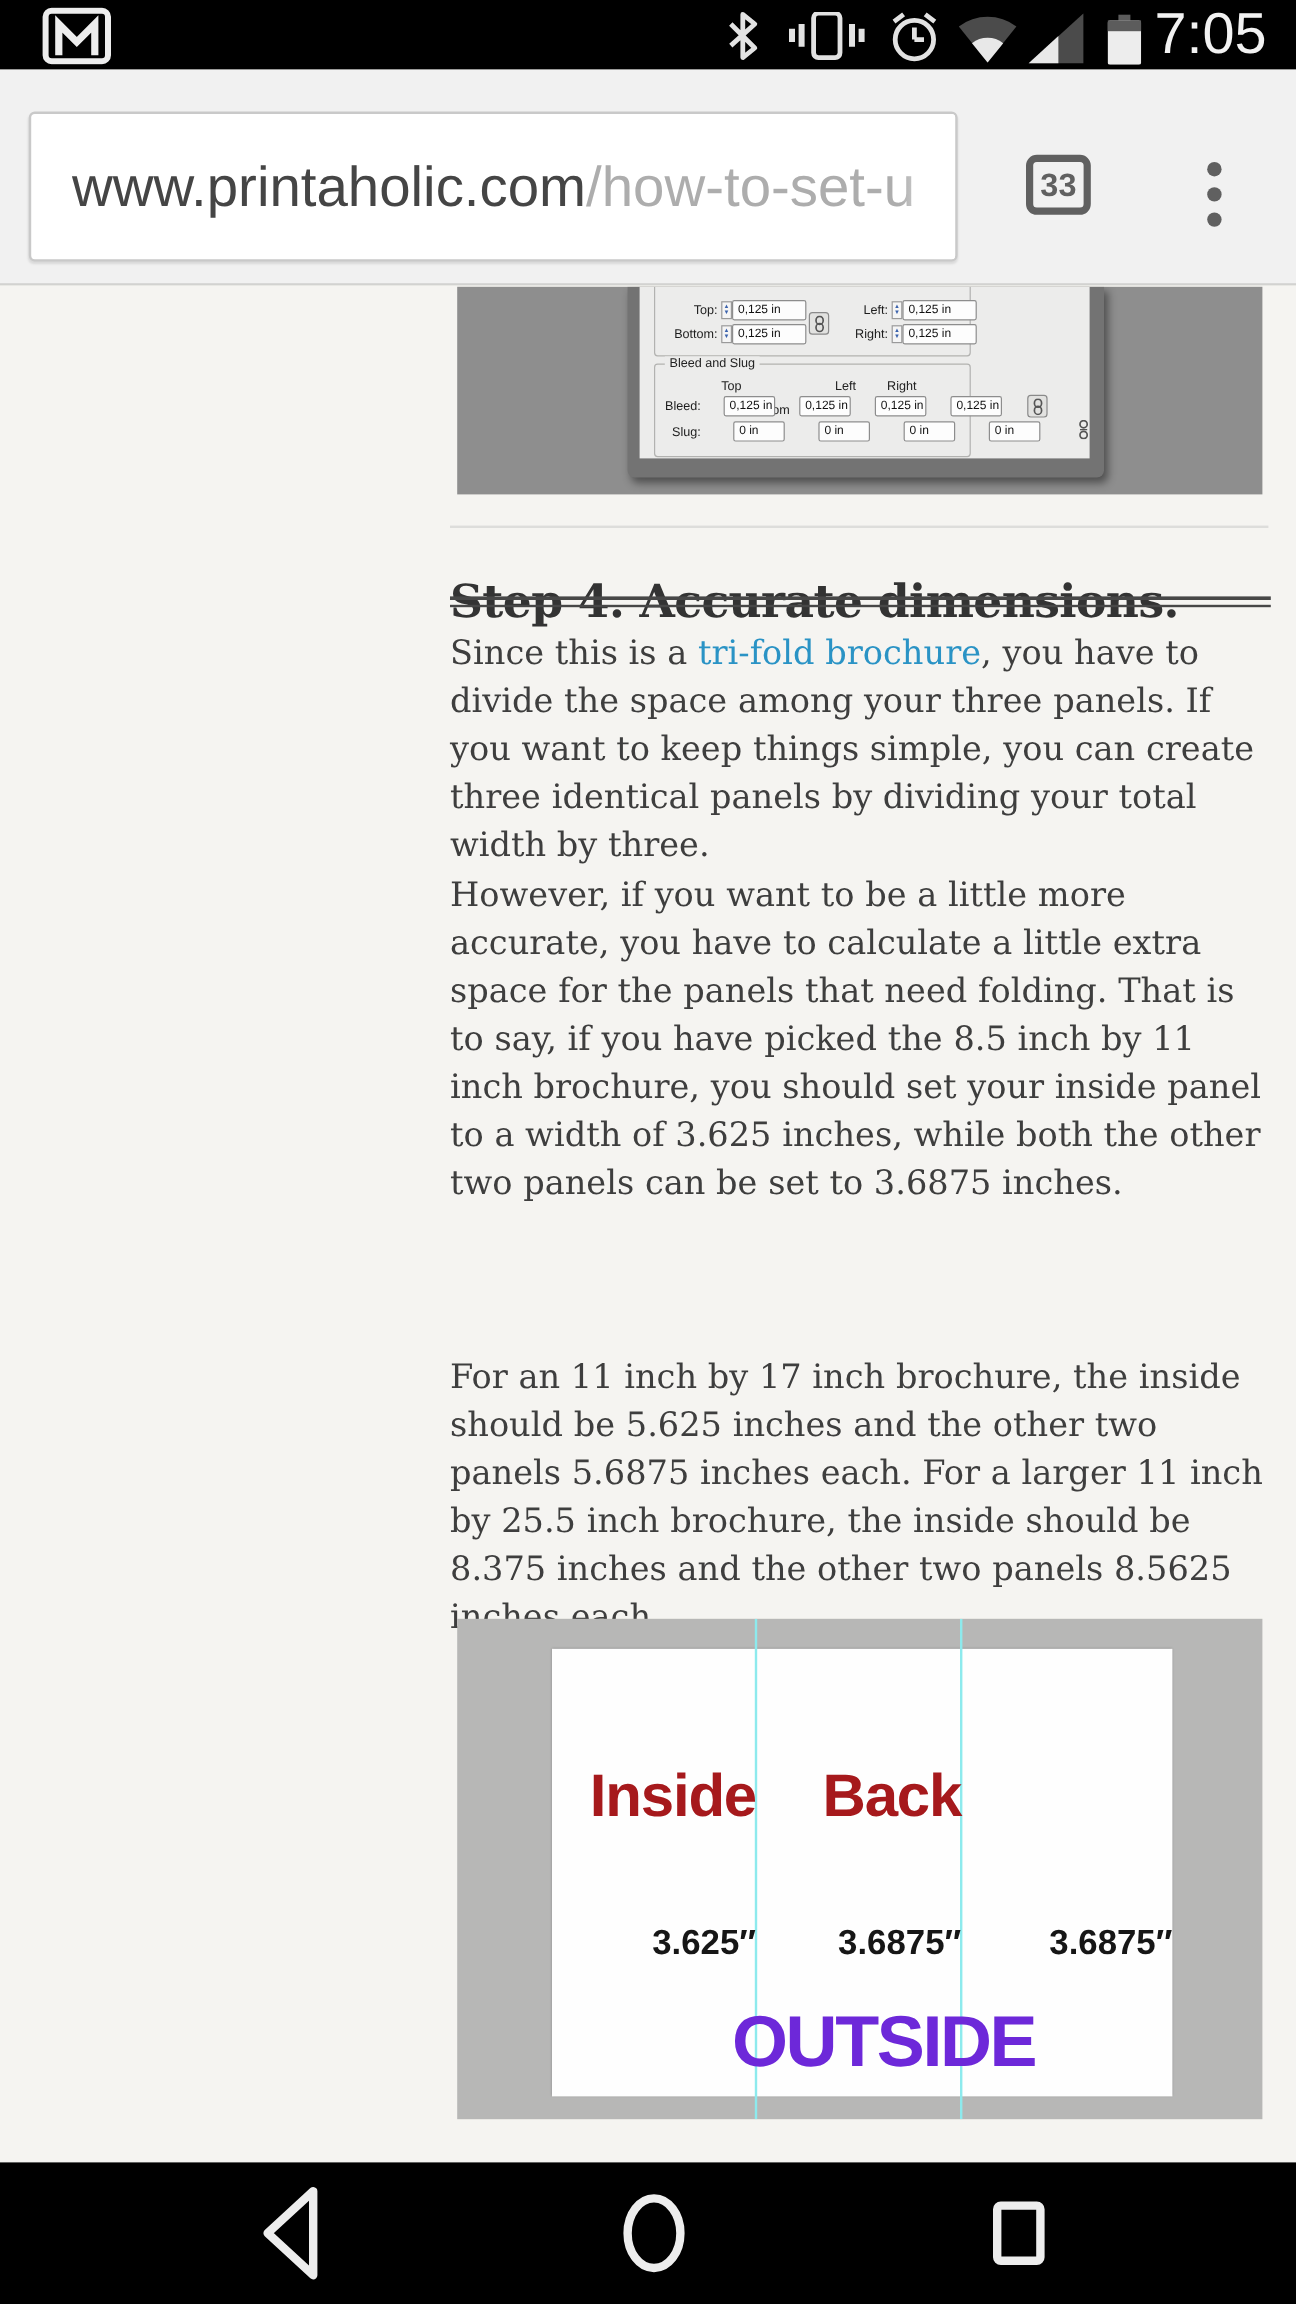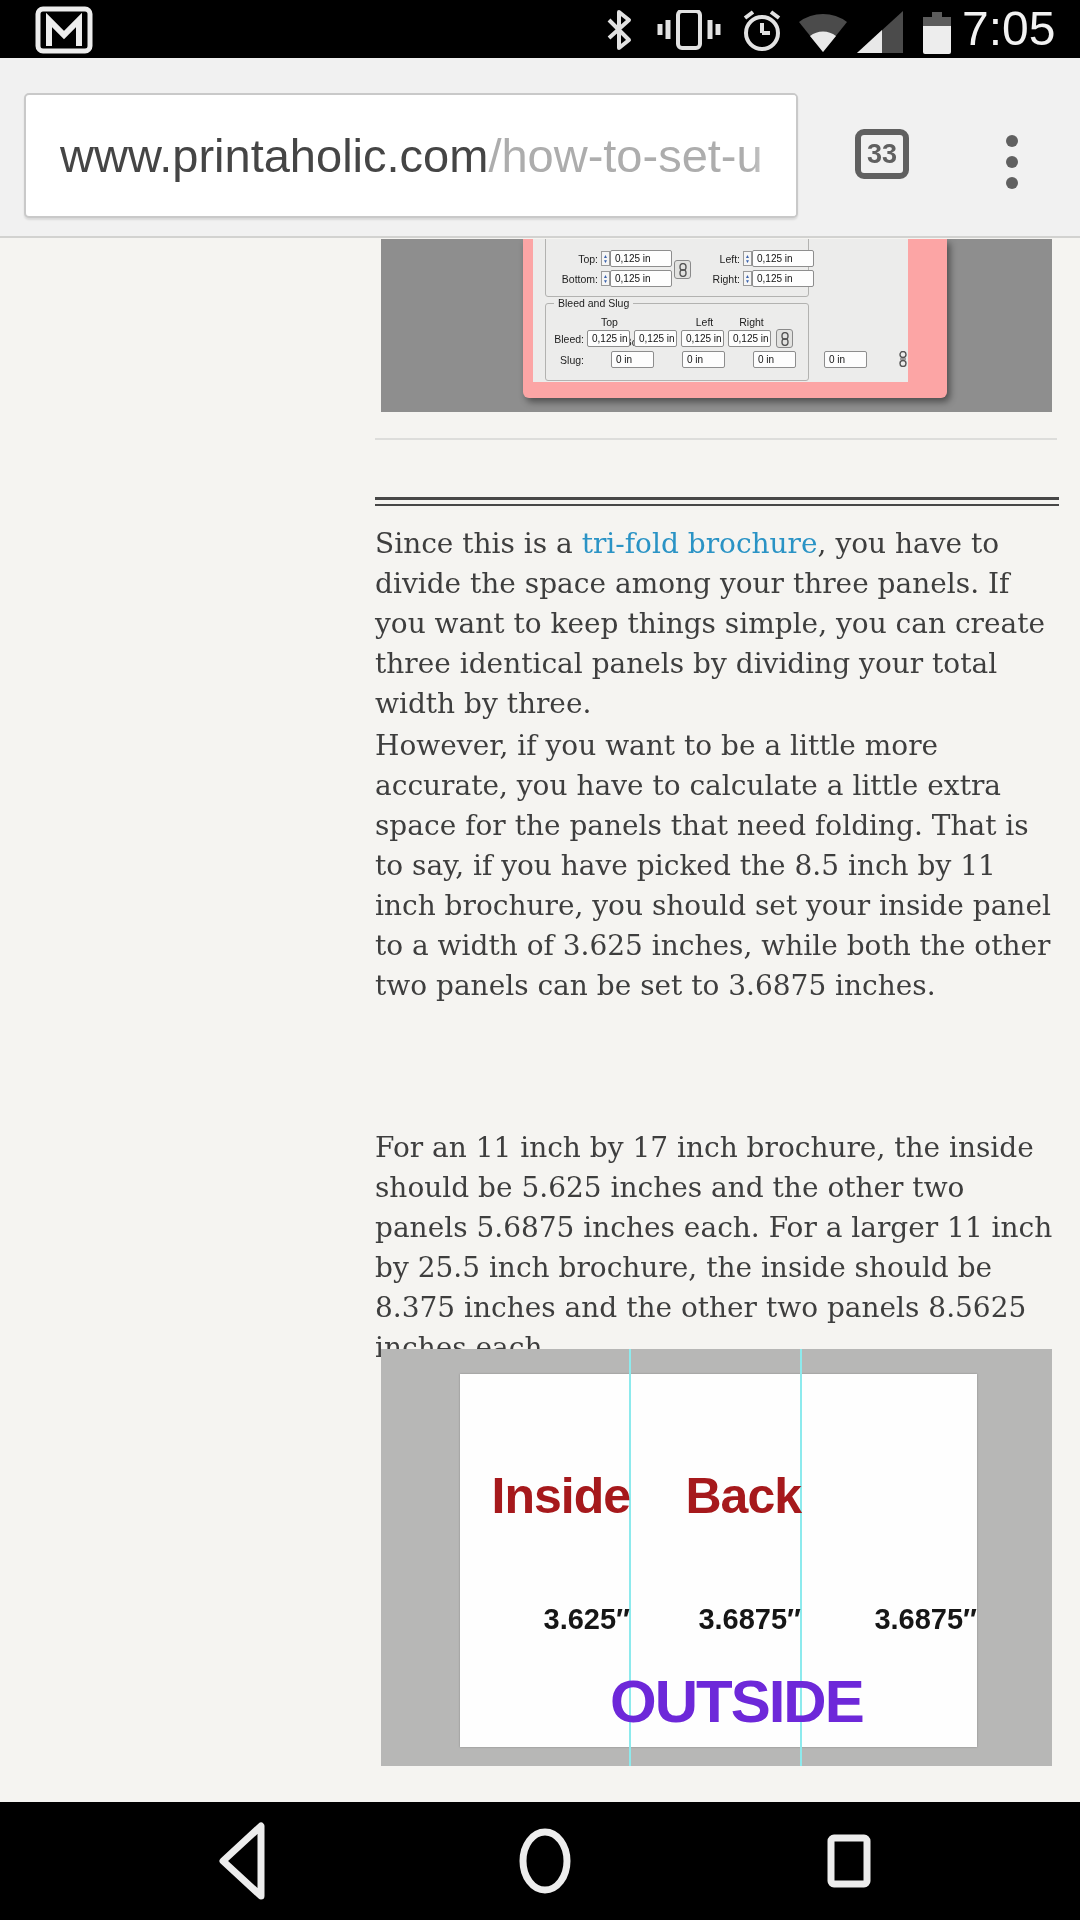--- a/index.html
+++ b/index.html
@@ -43,21 +43,21 @@
     display:block; width:12px; height:12px; border-radius:50%; background:#606060; margin-bottom:9px;
   }
   
   .page { position:absolute; left:0; top:238px; width:1080px; height:1564px; background:#f5f4f1; }
   .content-text { font-family:"DejaVu Serif", serif; color:#3e3e3e; }
 
   
   .img1 { position:absolute; left:381px; top:1px; width:671px; height:173px; background:#8e8e8e; overflow:hidden; }
   .dlg {
     position:absolute; left:142px; top:0; width:397px; height:159px;
-    background:#fca5a5; border-radius:0 0 6px 6px; box-shadow:3px 4px 7px rgba(0,0,0,0.45);padding-left:27px;
+    background:#737373; border-radius:0 0 6px 6px; box-shadow:3px 4px 7px rgba(0,0,0,0.45);
   }
   .dlg-body {
     position:absolute; left:10px; top:0; width:375px; height:143px;
     background:#ececeb; overflow:hidden;
     font-family:"Liberation Sans", sans-serif; font-size:10.5px; color:#1d1d1d;
   }
   .grp { position:absolute; border:1px solid #b2b2b0; border-radius:3px; }
   .grp-label { position:absolute; left:8px; top:-7px; background:#ececeb; padding:0 4px; font-size:10.5px; color:#222; }
   .grp1 { left:12px; top:-6px; width:262px; height:62px; }
   .grp2 { left:12px; top:64px; width:262px; height:76px; }
@@ -207,21 +207,21 @@
                 </svg>
             </div>
           </div>
 
           <div class="grp grp2">
             <span class="grp-label">Bleed and Slug</span>
             <span class="hdr" style="left:40px; top:12px;">Top</span>
             <span class="hdr" style="left:72px; top:12px;margin-top:20px;">Bottom</span>
             <span class="hdr" style="left:135px; top:12px;">Left</span>
             <span class="hdr" style="left:182px; top:12px;">Right</span>
-            <div class="mrow" style="left:0; top:26px;">
+            <div class="mrow" style="left:0; top:26px;gap:16px;">
               <span class="mlabel" style="width:38px;">Bleed:</span>
               <span class="tfield" style="width:43px; margin-left:3px;">0,125 in</span>
               <span class="tfield" style="width:43px; margin-left:4px;">0,125 in</span>
               <span class="tfield" style="width:43px; margin-left:4px;">0,125 in</span>
               <span class="tfield" style="width:43px; margin-left:4px;">0,125 in</span>
               <span class="chain" style="margin-left:5px;">
                 <svg width="10" height="14" viewBox="0 0 10 14">
                     <ellipse cx="5" cy="4" rx="3" ry="3.4" fill="none" stroke="#555" stroke-width="1.4"></ellipse>
                     <ellipse cx="5" cy="10" rx="3" ry="3.4" fill="none" stroke="#555" stroke-width="1.4"></ellipse>
                   </svg>
@@ -241,20 +241,21 @@
                   </svg>
               </span>
             </div>
           </div>
 
         </div>
       </div>
     </div>
 
     <div class="hr-light"></div>
+    <h2 class="headline">Step 4. Accurate dimensions.</h2>
     <div class="rule-a"></div>
     <div class="rule-b"></div>
 
     <p class="para p1 content-text"><span>Since this is a </span><a class="link">tri-fold brochure</a><span>, you have to divide the space among your three panels. If you want to keep things simple, you can create three identical panels by dividing your total width by three.</span></p>
     <p class="para p2 content-text">However, if you want to be a little more accurate, you have to calculate a little extra space for the panels that need folding. That is to say, if you have picked the 8.5 inch by 11 inch brochure, you should set your inside panel to a width of 3.625 inches, while both the other two panels can be set to 3.6875 inches.</p>
     <p class="para p4 content-text">For an 11 inch by 17 inch brochure, the inside should be 5.625 inches and the other two panels 5.6875 inches each. For a larger 11 inch by 25.5 inch brochure, the inside should be 8.375 inches and the other two panels 8.5625 inches each.</p>
 
     <div class="img2">
       <div class="sheet"></div>
       <div class="guide g1"></div>

